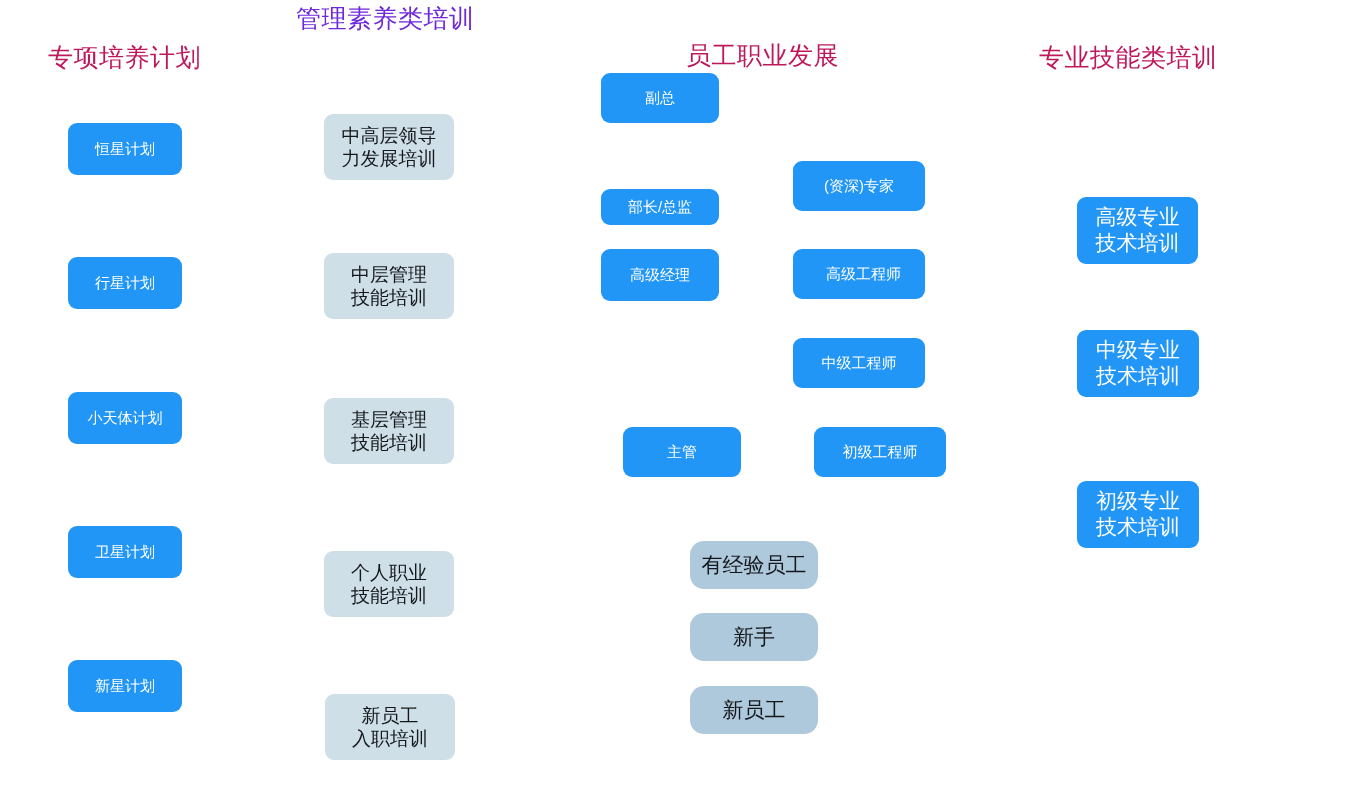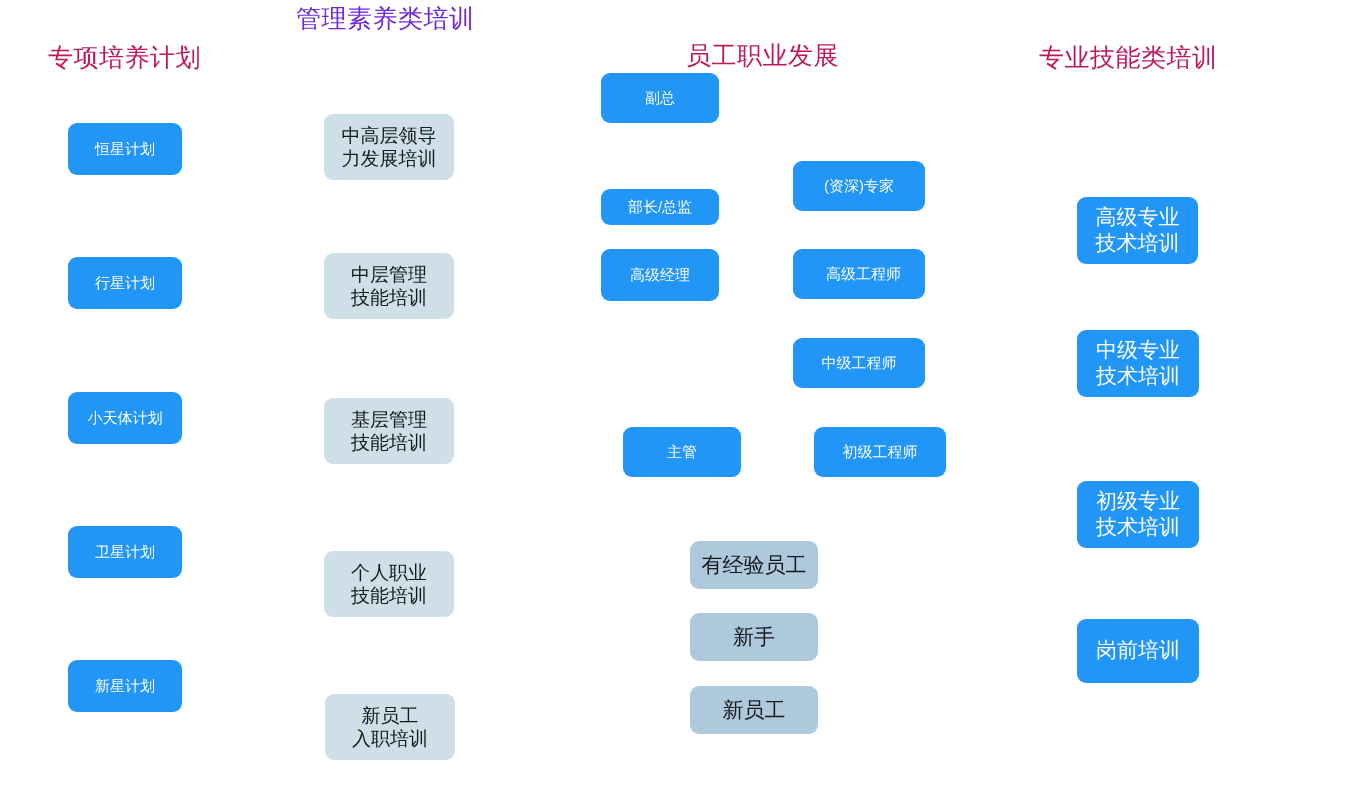--- a/index.html
+++ b/index.html
@@ -61,20 +61,21 @@
   .node.pale {
     background: #cfdfe8;
     color: #14181c;
     font-size: 19px;
   }
   
   .node.steel {
     background: #afc9dc;
     color: #14181c;
     font-size: 21px;
+    border-radius: 14px;
   }
 
   .node.serif {
     font-family: "Liberation Serif", "DejaVu Serif", serif;
     font-size: 21px;
   }
 </style>
 </head>
 <body>
 
@@ -108,14 +109,13 @@
     <div class="node blue" style="left: 814px; top: 427px; width: 132px; height: 50px;">初级工程师</div>
     <div class="node steel" style="left: 690px; top: 541px; width: 128px; height: 48px;">有经验员工</div>
     <div class="node steel" style="left: 690px; top: 613px; width: 128px; height: 48px;">新手</div>
     <div class="node steel" style="left: 690px; top: 686px; width: 128px; height: 48px;">新员工</div>
     <div class="node blue serif" style="left: 1077px; top: 197px; width: 121px; height: 67px;">高级专业
 技术培训</div>
     <div class="node blue serif" style="left: 1077px; top: 330px; width: 122px; height: 67px;">中级专业
 技术培训</div>
     <div class="node blue serif" style="left: 1077px; top: 481px; width: 122px; height: 67px;">初级专业
 技术培训</div>
-    <div class="node blue serif" style="left: 1077px; top: 619px; width: 122px; height: 64px;">岗前培训</div>
   </div>
 
 </body></html>

